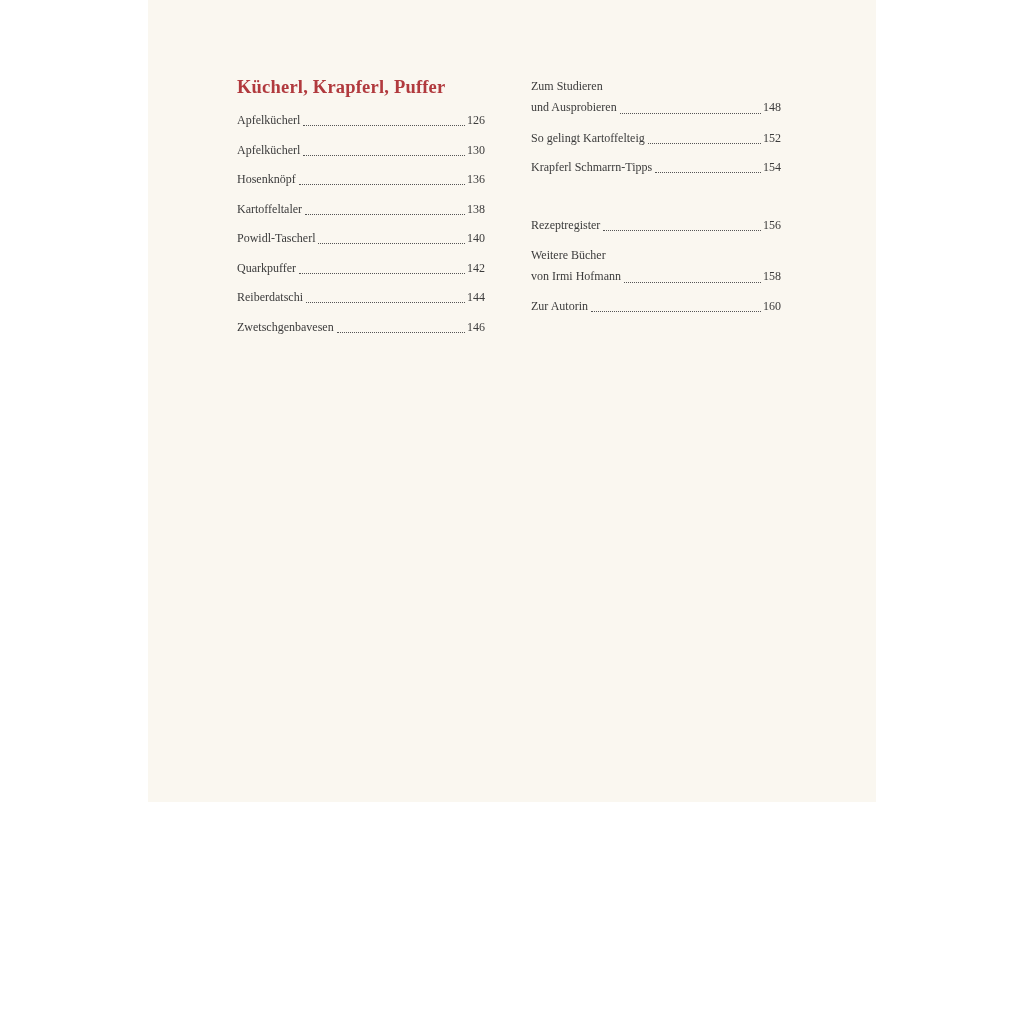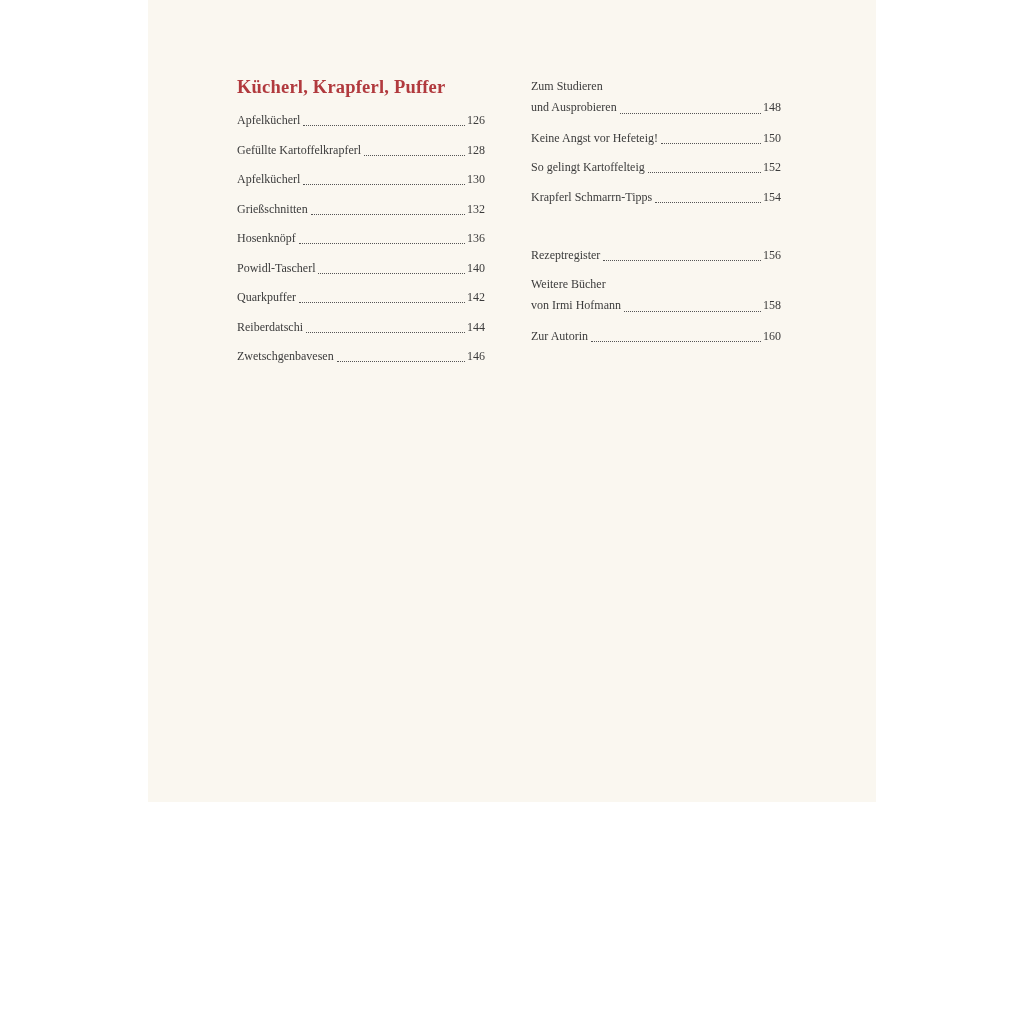--- a/index.html
+++ b/index.html
@@ -82,38 +82,33 @@
 
       <section class="col col-left">
         <h2 class="toc-heading">Kücherl, Krapferl, Puffer</h2>
 
         <div class="toc-entry toc-row">
           <span class="title">Apfelkücherl</span>
           <span class="leader"></span>
           <span class="pnum">126</span>
         </div>
         <div class="toc-entry toc-row">
-          <span class="title">Gefüllte Kartoffelkrapferl</span>
-          <span class="leader"></span>
-          <span class="pnum">128</span>
-        </div>
-        <div class="toc-entry toc-row">
           <span class="title">Apfelkücherl</span>
           <span class="leader"></span>
           <span class="pnum">130</span>
         </div>
         <div class="toc-entry toc-row">
-          <span class="title">Grießschnitten</span>
-          <span class="leader"></span>
-          <span class="pnum">132</span>
-        </div>
-        <div class="toc-entry toc-row">
           <span class="title">Hosenknöpf</span>
           <span class="leader"></span>
           <span class="pnum">136</span>
+        </div>
+        <div class="toc-entry toc-row">
+          <span class="title">Kartoffeltaler</span>
+          <span class="leader"></span>
+          <span class="pnum">138</span>
         </div>
         <div class="toc-entry toc-row">
           <span class="title">Powidl-Tascherl</span>
           <span class="leader"></span>
           <span class="pnum">140</span>
         </div>
         <div class="toc-entry toc-row">
           <span class="title">Quarkpuffer</span>
           <span class="leader"></span>
           <span class="pnum">142</span>
@@ -133,25 +128,20 @@
       <section class="col col-right">
 
         <div>
           <div class="toc-entry">
             <div class="toc-line">Zum Studieren</div>
             <div class="toc-row">
               <span class="title toc-line">und Ausprobieren</span>
               <span class="leader"></span>
               <span class="pnum">148</span>
             </div>
-          </div>
-          <div class="toc-entry toc-row">
-            <span class="title">Keine Angst vor Hefeteig!</span>
-            <span class="leader"></span>
-            <span class="pnum">150</span>
           </div>
           <div class="toc-entry toc-row">
             <span class="title">So gelingt Kartoffelteig</span>
             <span class="leader"></span>
             <span class="pnum">152</span>
           </div>
           <div class="toc-entry toc-row">
             <span class="title">Krapferl Schmarrn-Tipps</span>
             <span class="leader"></span>
             <span class="pnum">154</span>

